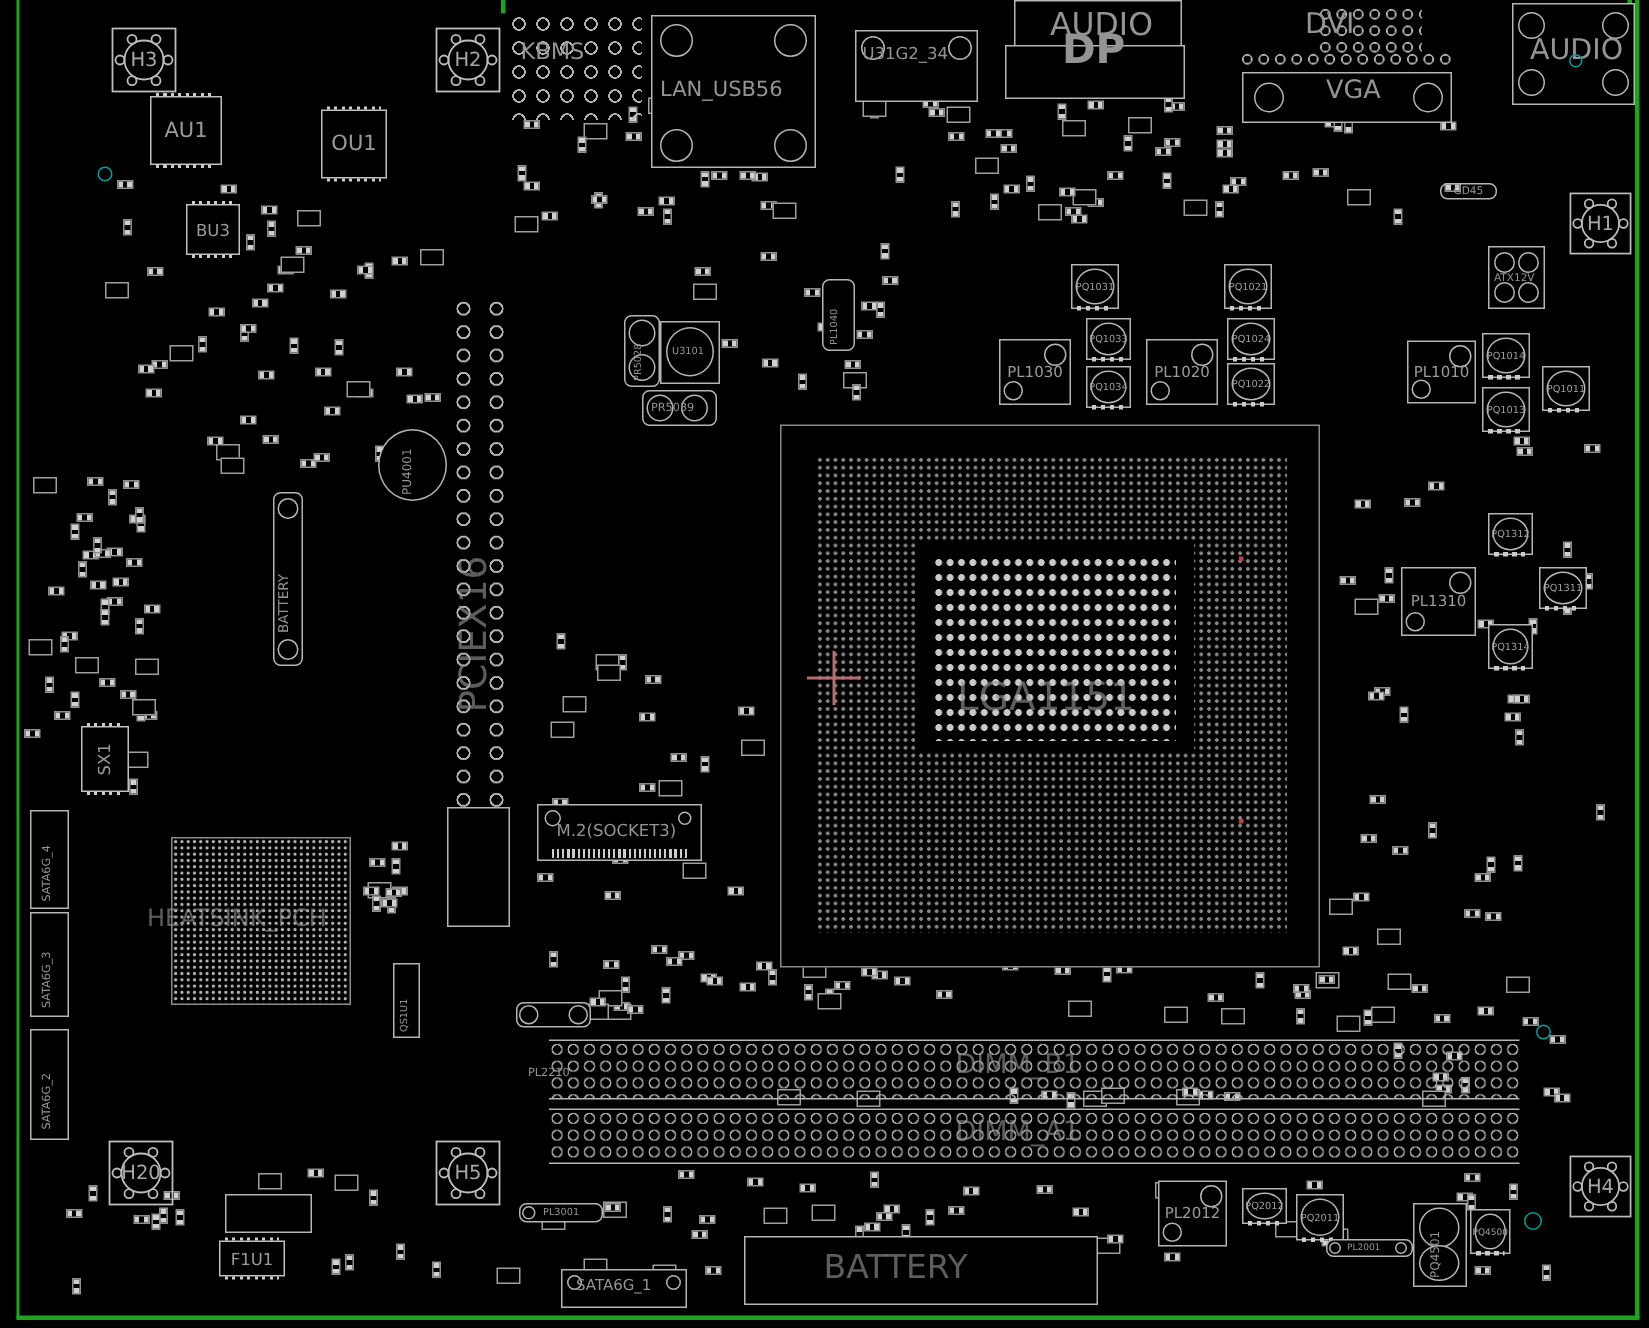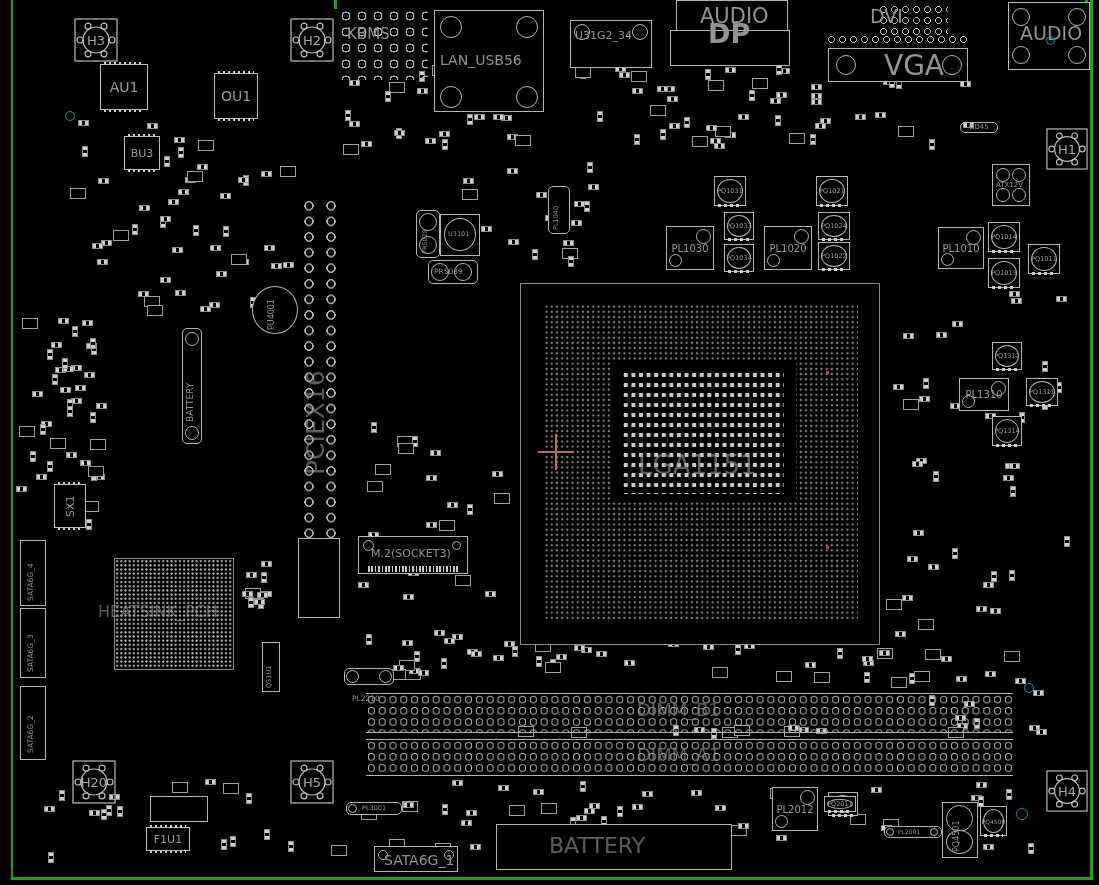--- a/index.html
+++ b/index.html
@@ -486,21 +486,21 @@
   <div class="lbl" style="left:708px;top:20px;font-size:27px;font-weight:bold">DP</div>
 
   <div class="pat rings-sm" style="left:878px;top:4px;width:70px;height:34px"></div>
   <div class="pat rings-sm" style="left:826px;top:34px;width:142px;height:12px"></div>
   <div class="lbl" style="left:870px;top:7px;font-size:19px">DVI</div>
 
   <div class="box" style="left:828px;top:48px;width:140px;height:34px"></div>
   <div class="circle" style="left:836px;top:55px;width:20px;height:20px"></div>
   <div class="circle" style="left:942px;top:55px;width:20px;height:20px"></div>
   <div class="pat rings-sm" style="left:864px;top:51px;width:78px;height:28px"></div>
-  <div class="lbl" style="left:884px;top:52px;font-size:28px;z-index:7">VGA</div>
+  <div class="lbl" style="left:884px;top:52px;font-size:17px;z-index:7">VGA</div>
 
   <div class="box" style="left:1008px;top:2px;width:82px;height:68px"></div>
   <div class="circle" style="left:1012px;top:8px;width:18px;height:18px"></div>
   <div class="circle" style="left:1068px;top:8px;width:18px;height:18px"></div>
   <div class="circle" style="left:1012px;top:46px;width:18px;height:18px"></div>
   <div class="circle" style="left:1068px;top:46px;width:18px;height:18px"></div>
   <div class="pat rings-sm" style="left:1034px;top:52px;width:34px;height:12px"></div>
   <div class="lbl" style="left:1020px;top:24px;font-size:19px;z-index:7">AUDIO</div>
 
   <div class="mount" style="left:74px;top:18px;width:44px;height:44px">
@@ -662,21 +662,21 @@
   <div class="pq" style="left:1028px;top:244px;width:32px;height:30px">
       <span class="plbl">PQ1011</span>
     </div>
   <div class="pq" style="left:988px;top:258px;width:32px;height:30px">
       <span class="plbl">PQ1013</span>
     </div>
 
   <div class="pq" style="left:992px;top:342px;width:30px;height:28px">
       <span class="plbl">PQ1312</span>
     </div>
-  <div class="pl" style="left:959px;top:378px;width:50px;height:33px">
+  <div class="pl" style="left:934px;top:378px;width:50px;height:46px">
       <span class="plbl" style="font-size:10px">PL1310</span>
     </div>
   <div class="pq" style="left:1026px;top:378px;width:32px;height:28px">
       <span class="plbl">PQ1311</span>
     </div>
   <div class="pq" style="left:992px;top:416px;width:30px;height:30px">
       <span class="plbl">PQ1314</span>
     </div>
 
   <div class="box" style="left:520px;top:283px;width:360px;height:362px;border-color:#8a8a8a;z-index:1"></div>
@@ -700,60 +700,60 @@
   <div class="chip" style="left:54px;top:484px;width:32px;height:44px">
     <span class="clbl vtext" style="font-size:11px">SX1</span>
   </div>
   <div class="box" style="left:298px;top:538px;width:42px;height:80px"></div>
   <div class="pat rings-hdr" style="left:299px;top:539px;width:40px;height:78px"></div>
   <div class="box" style="left:262px;top:642px;width:18px;height:50px"></div>
   <div class="lbl vtext" style="left:266px;top:646px;height:42px;font-size:6.5px">QS1U1</div>
   <div class="box round" style="left:344px;top:668px;width:50px;height:17px"></div>
   <div class="circle" style="left:346px;top:670px;width:13px;height:13px"></div>
   <div class="circle" style="left:379px;top:670px;width:13px;height:13px"></div>
-  <div class="lbl" style="left:352px;top:695px;font-size:7.5px;z-index:7">PL2210</div>
+  <div class="lbl" style="left:352px;top:711px;font-size:7.5px;z-index:7">PL2210</div>
 
   <div class="box" style="left:20px;top:540px;width:26px;height:66px"></div>
   <div class="lbl vtext" style="left:27px;top:545px;height:56px;font-size:7.5px">SATA6G_4</div>
   <div class="box" style="left:20px;top:608px;width:26px;height:70px"></div>
   <div class="lbl vtext" style="left:27px;top:614px;height:58px;font-size:7.5px">SATA6G_3</div>
   <div class="box" style="left:20px;top:686px;width:26px;height:74px"></div>
   <div class="lbl vtext" style="left:27px;top:693px;height:60px;font-size:7.5px">SATA6G_2</div>
 
   <div class="pat rings-dimm" style="left:366px;top:693px;width:647px;height:38px;border-top:1px solid #b5b5b5;border-bottom:1px solid #b5b5b5"></div>
   <div class="lbl faint" style="left:637px;top:701px;font-size:18px;z-index:6">DIMM_B1</div>
   <div class="pat rings-dimm" style="left:366px;top:739px;width:647px;height:35px;border-top:1px solid #b5b5b5;border-bottom:1px solid #b5b5b5"></div>
   <div class="lbl faint" style="left:637px;top:746px;font-size:18px;z-index:6">DIMM_A1</div>
 
   <div class="box" style="left:496px;top:824px;width:236px;height:46px"></div>
   <div class="pat rings-eatx" style="left:498px;top:825px;width:232px;height:44px"></div>
   <div class="lbl faint" style="left:549px;top:835px;font-size:22px;z-index:6">BATTERY</div>
 
   <div class="box" style="left:374px;top:846px;width:84px;height:26px"></div>
   <div class="circle" style="left:378px;top:850px;width:10px;height:10px"></div>
   <div class="circle" style="left:444px;top:850px;width:10px;height:10px"></div>
-  <div class="lbl" style="left:384px;top:853px;font-size:14px;z-index:7">SATA6G_1</div>
+  <div class="lbl" style="left:384px;top:853px;font-size:10px;z-index:7">SATA6G_1</div>
 
   <div class="box round" style="left:346px;top:802px;width:56px;height:13px"></div>
   <div class="circle" style="left:348px;top:804px;width:9px;height:9px"></div>
   <div class="lbl" style="left:362px;top:805px;font-size:6.5px;z-index:7">PL3001</div>
 
   <div class="chip" style="left:146px;top:827px;width:44px;height:24px">
     <span class="clbl" style="font-size:11px">F1U1</span>
   </div>
   <div class="box" style="left:150px;top:796px;width:58px;height:26px"></div>
   <div class="pat rings-sm" style="left:152px;top:798px;width:54px;height:22px"></div>
 
   <div class="pl" style="left:772px;top:787px;width:46px;height:44px">
       <span class="plbl" style="font-size:10px">PL2012</span>
     </div>
   <div class="pq" style="left:828px;top:792px;width:30px;height:24px">
       <span class="plbl">PQ2012</span>
     </div>
-  <div class="pq" style="left:824px;top:796px;width:32px;height:16px">
+  <div class="pq" style="left:864px;top:796px;width:32px;height:31px">
       <span class="plbl">PQ2011</span>
     </div>
   <div class="box round" style="left:884px;top:826px;width:58px;height:12px"></div>
   <div class="circle" style="left:886px;top:828px;width:8px;height:8px"></div>
   <div class="circle" style="left:930px;top:828px;width:8px;height:8px"></div>
   <div class="lbl" style="left:898px;top:829px;font-size:6px;z-index:7">PL2001</div>
 
   <div class="box" style="left:942px;top:802px;width:36px;height:56px"></div>
   <div class="circle" style="left:946px;top:805px;width:27px;height:27px"></div>
   <div class="circle" style="left:946px;top:830px;width:27px;height:24px"></div>

